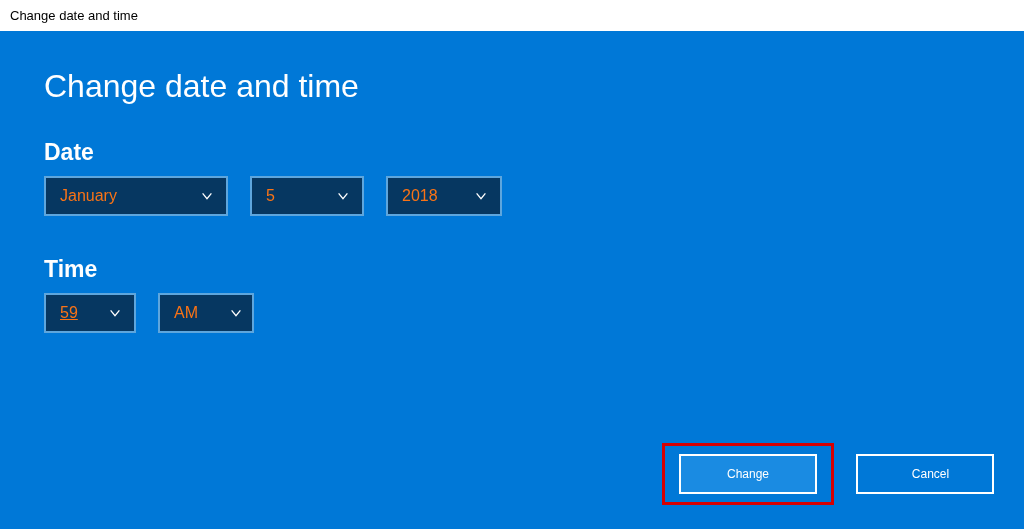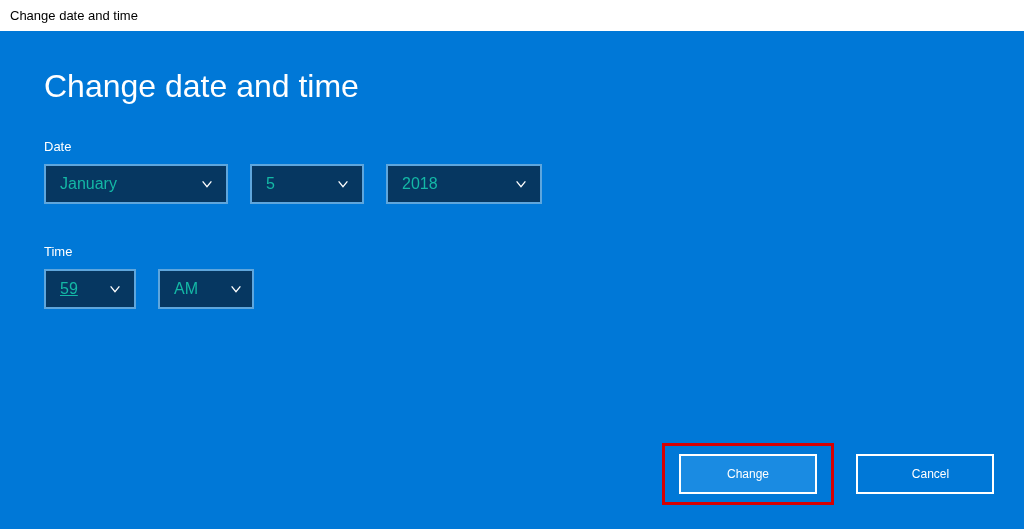--- a/index.html
+++ b/index.html
@@ -32,44 +32,44 @@
       color: #ffffff;
       position: relative;
       height: calc(100% - 32px);
     }
     .heading {
       font-size: 32px;
       font-weight: 300;
       margin-bottom: 34px;
     }
     .section-label {
-      font-size: 13px;
-      font-weight: 400;
+      font-size: 23px;
+      font-weight: 700;
       margin-bottom: 10px;
     }
     .row {
       display: flex;
       gap: 22px;
       margin-bottom: 40px;
     }
     .dropdown {
       background: #063761;
       border: 2px solid #5ea6dd;
       height: 40px;
       display: flex;
       align-items: center;
       justify-content: space-between;
       padding: 0 12px 0 14px;
       cursor: pointer;
-      color: #14b8a6;
+      color: #f97316;
       font-size: 16px;
     }
     .dropdown.w-month { width: 184px; }
     .dropdown.w-day   { width: 114px; }
-    .dropdown.w-year  { width: 156px; }
+    .dropdown.w-year  { width: 116px; }
     .dropdown.w-hour  { width: 92px; }
     .dropdown.w-min   { width: 92px; text-decoration: underline; }
     .dropdown.w-ampm  { width: 96px; gap: 31px; }
     .dropdown .chevron {
       display: inline-flex;
     }
     .dropdown .chevron svg {
       width: 14px;
       height: 14px;
       stroke: #ffffff;

